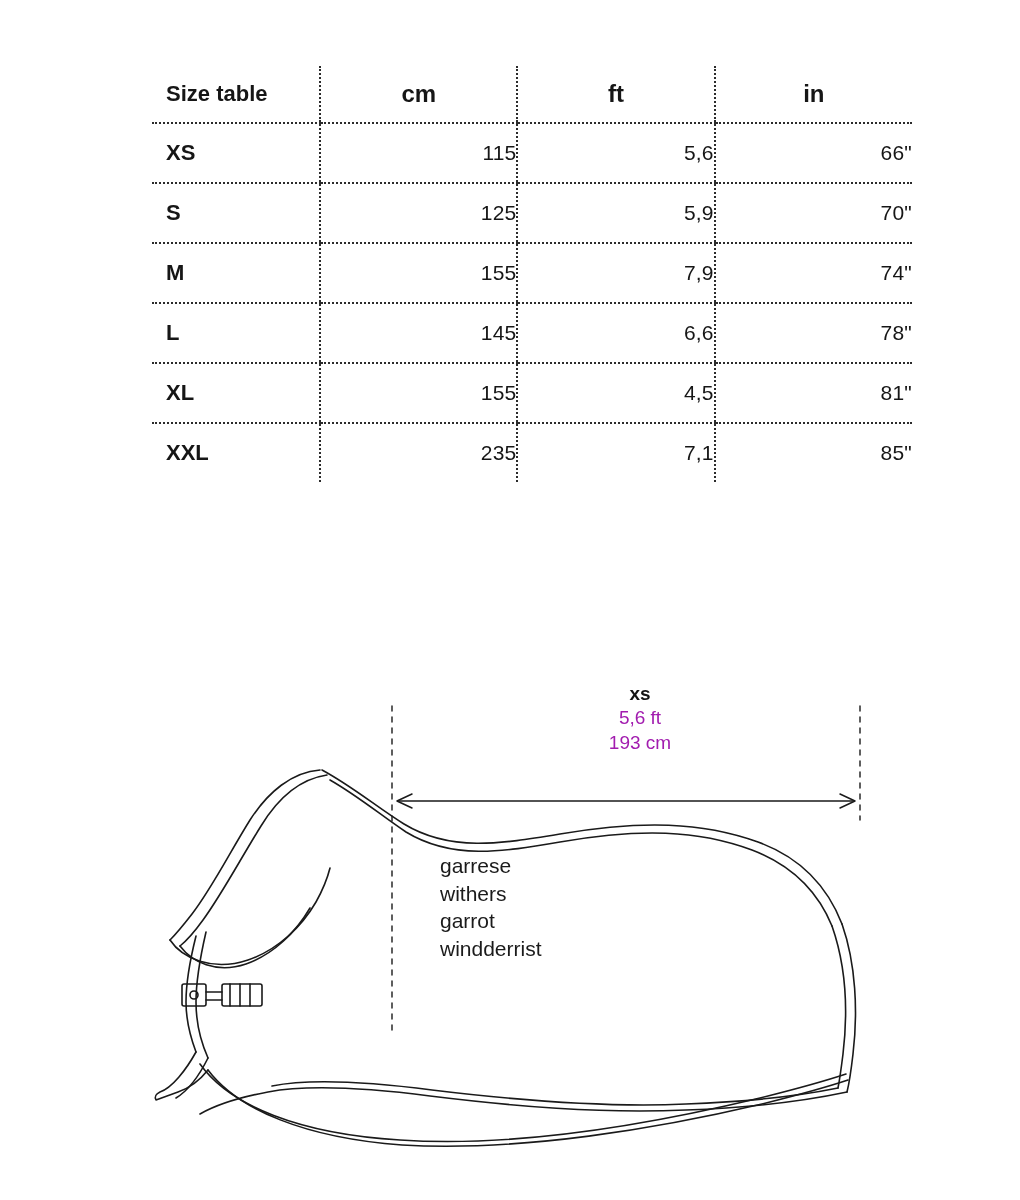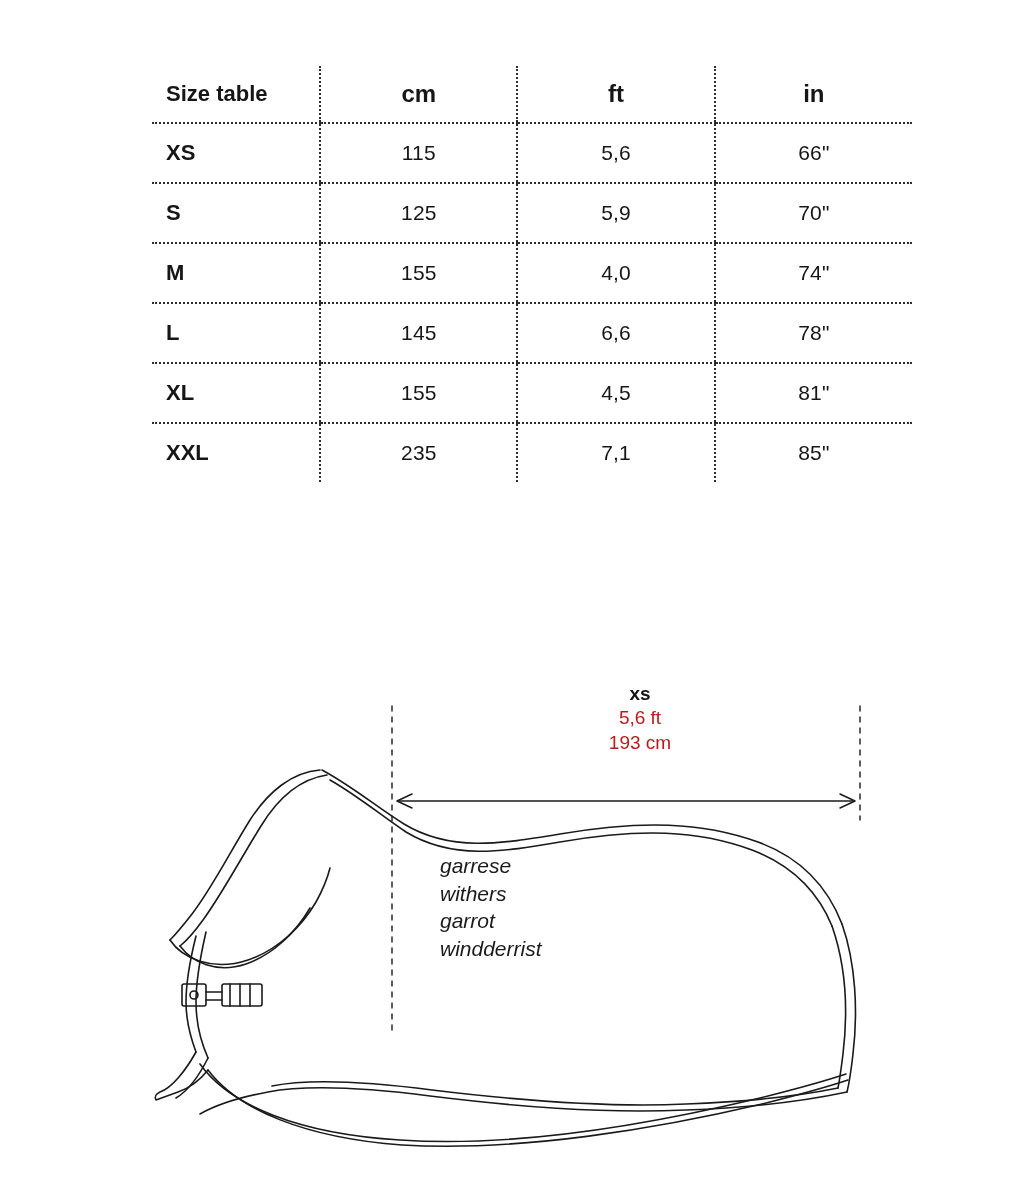--- a/index.html
+++ b/index.html
@@ -69,20 +69,21 @@
     border-bottom: none;
   }
   
   table.sizes th.sep, table.sizes td.sep {
     border-left: 2px dotted #2b2b2b;
   }
   
   table.sizes tbody td.val {
     font-size: 21px;
     letter-spacing: 0.2px;
+    text-align: right;
   }
 
   
   #blanket-diagram {
     position: absolute;
     left: 0;
     top: 640px;
     width: 1020px;
     height: 560px;
   }
@@ -97,30 +98,29 @@
     text-align: center;
     line-height: 1.28;
   }
   .dim-size {
     font-weight: bold;
     font-size: 19px;
     color: #141414;
   }
   .dim-ft, .dim-cm {
     font-size: 19px;
-    color: #b91c1c;
+    color: #a21caf;
   }
   .terms {
     position: absolute;
     left: 440px;
     top: 212px;
     line-height: 1.32;
     font-size: 21px;
     color: #1b1b1b;
-    font-style: italic;
   }
   .terms div { white-space: nowrap; }
 </style>
 </head>
 <body>
 
 <div id="size-table">
   <table class="sizes">
     <colgroup>
       <col class="c-label">
@@ -145,21 +145,21 @@
       </tr>
       <tr>
         <td class="row-label">S</td>
         <td class="sep val">125</td>
         <td class="sep val">5,9</td>
         <td class="sep val">70"</td>
       </tr>
       <tr>
         <td class="row-label">M</td>
         <td class="sep val">155</td>
-        <td class="sep val">4,0</td>
+        <td class="sep val">7,9</td>
         <td class="sep val">74"</td>
       </tr>
       <tr>
         <td class="row-label">L</td>
         <td class="sep val">145</td>
         <td class="sep val">6,6</td>
         <td class="sep val">78"</td>
       </tr>
       <tr>
         <td class="row-label">XL</td>

